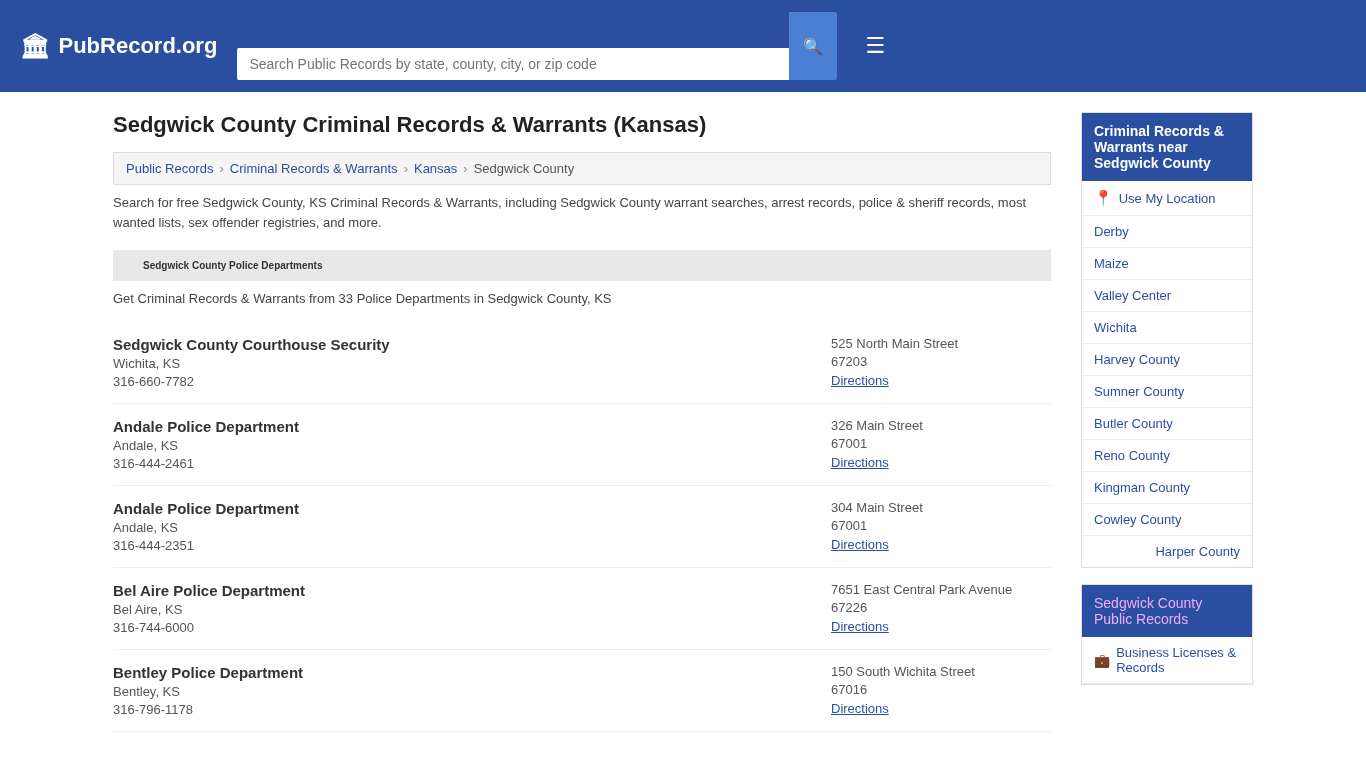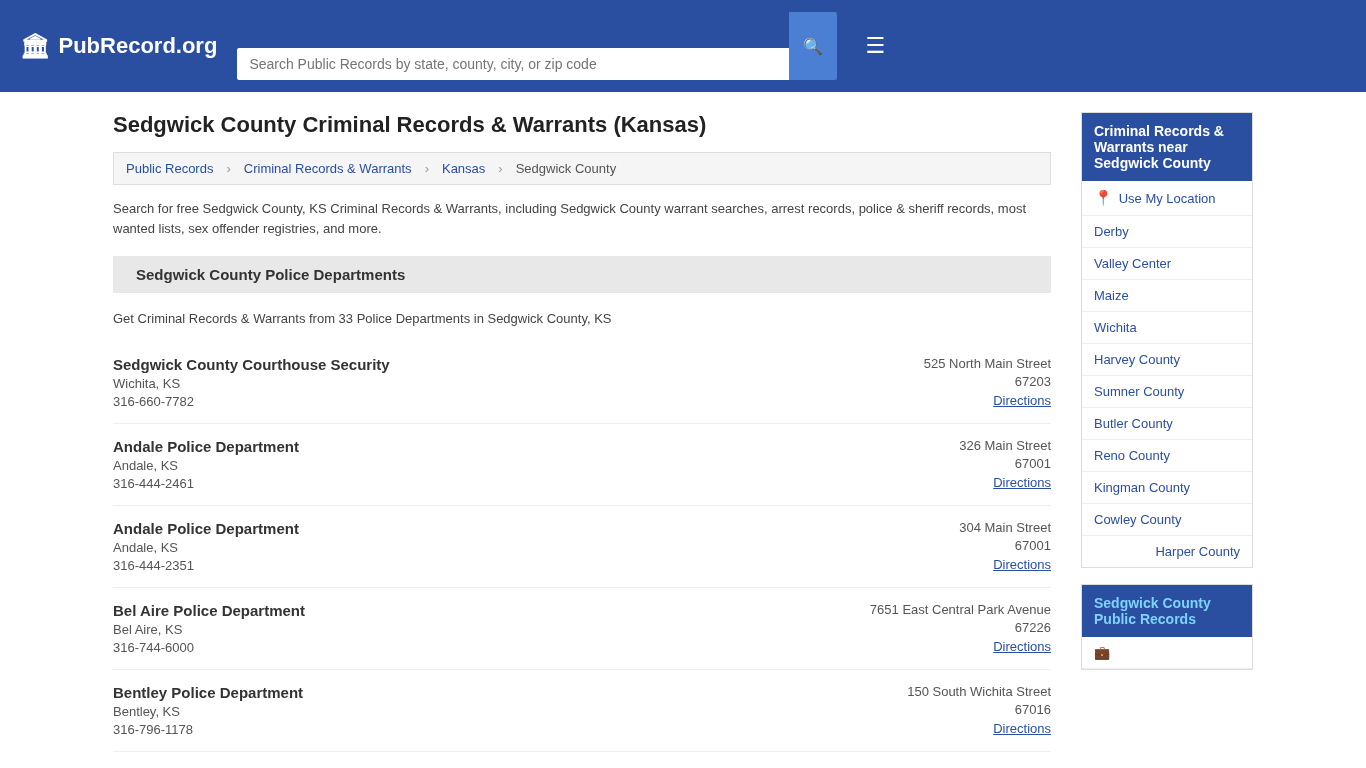--- a/index.html
+++ b/index.html
@@ -72,49 +72,49 @@
     }
     .page-title {
       font-size: 22px;
       font-weight: bold;
       color: #222;
       margin-bottom: 14px;
     }
     .breadcrumb {
       display: flex;
       align-items: center;
-      gap: 13px;
+      gap: 6px;
       font-size: 13px;
       color: #555;
       background: #f5f5f5;
       border: 1px solid #ddd;
       padding: 8px 12px;
-      margin-bottom: 14px;
+      margin-bottom: 8px;
     }
     .breadcrumb a {
       color: #2a4fa0;
       text-decoration: none;
     }
     .breadcrumb .sep {
       color: #999;
     }
     .description {
       font-size: 13px;
       color: #444;
       line-height: 1.5;
       margin-bottom: 18px;
     }
 
     
     .section-header {
       background: #e8e8e8;
-      padding: 10px 23px;
-      font-size: 15px;
-      font-weight: bold;
-      margin-bottom: 18px;
+      padding: 10px 30px;
+      font-size: 10px;
+      font-weight: bold;
+      margin-bottom: 10px;
     }
     .section-sub {
       font-size: 13px;
       color: #444;
       margin-bottom: 16px;
     }
 
     
     .dept-entry {
       display: flex;
@@ -131,21 +131,21 @@
     .dept-city {
       font-size: 13px;
       color: #555;
       margin-bottom: 3px;
     }
     .dept-phone {
       font-size: 13px;
       color: #555;
     }
     .dept-right {
-      text-align: right;
+      text-align: left;
       min-width: 220px;
     }
     .dept-address {
       font-size: 13px;
       color: #555;
       margin-bottom: 3px;
     }
     .dept-zip {
       font-size: 13px;
       color: #555;
@@ -170,24 +170,24 @@
       font-size: 14px;
       font-weight: bold;
       margin-bottom: 0;
     }
     .sidebar-section {
       border: 1px solid #ddd;
       margin-bottom: 16px;
     }
     .sidebar-section-header2 {
       background: #2a4fa0;
-      color: #7dd3fc;
+      color: #f0abfc;
       padding: 10px 12px;
       font-size: 14px;
-      font-weight: bold;
+      font-weight: normal;
     }
     .sidebar-list {
       list-style: none;
       padding: 0;
     }
     .sidebar-list li {
       padding: 8px 12px;
       border-bottom: 1px solid #eee;
       font-size: 13px;
     }
@@ -335,35 +335,36 @@
     <div class="sidebar-section">
       <div class="sidebar-section-header">Criminal Records &amp; Warrants near Sedgwick County</div>
       <ul class="sidebar-list">
         <li>
           <span class="use-location">
             <span class="location-icon">📍</span>
             <span>Use My Location</span>
           </span>
         </li>
         <li><a href="#">Derby</a></li>
+        <li><a href="#">Maize</a></li>
         <li><a href="#">Valley Center</a></li>
-        <li><a href="#">Maize</a></li>
         <li><a href="#">Wichita</a></li>
         <li><a href="#">Harvey County</a></li>
         <li><a href="#">Sumner County</a></li>
         <li><a href="#">Butler County</a></li>
         <li><a href="#">Reno County</a></li>
         <li><a href="#">Kingman County</a></li>
         <li><a href="#">Cowley County</a></li>
         <li><a href="#">Harper County</a></li>
       </ul>
     </div>
 
     <div class="sidebar-bottom-section">
       <div class="sidebar-section-header2">Sedgwick County Public Records</div>
       <div class="sidebar-bottom-item">
         <span>💼</span>
+        <a href="#">Business Licenses &amp; Records</a>
       </div>
     </div>
 
   </aside>
 
 </div>
 
 </body></html>

